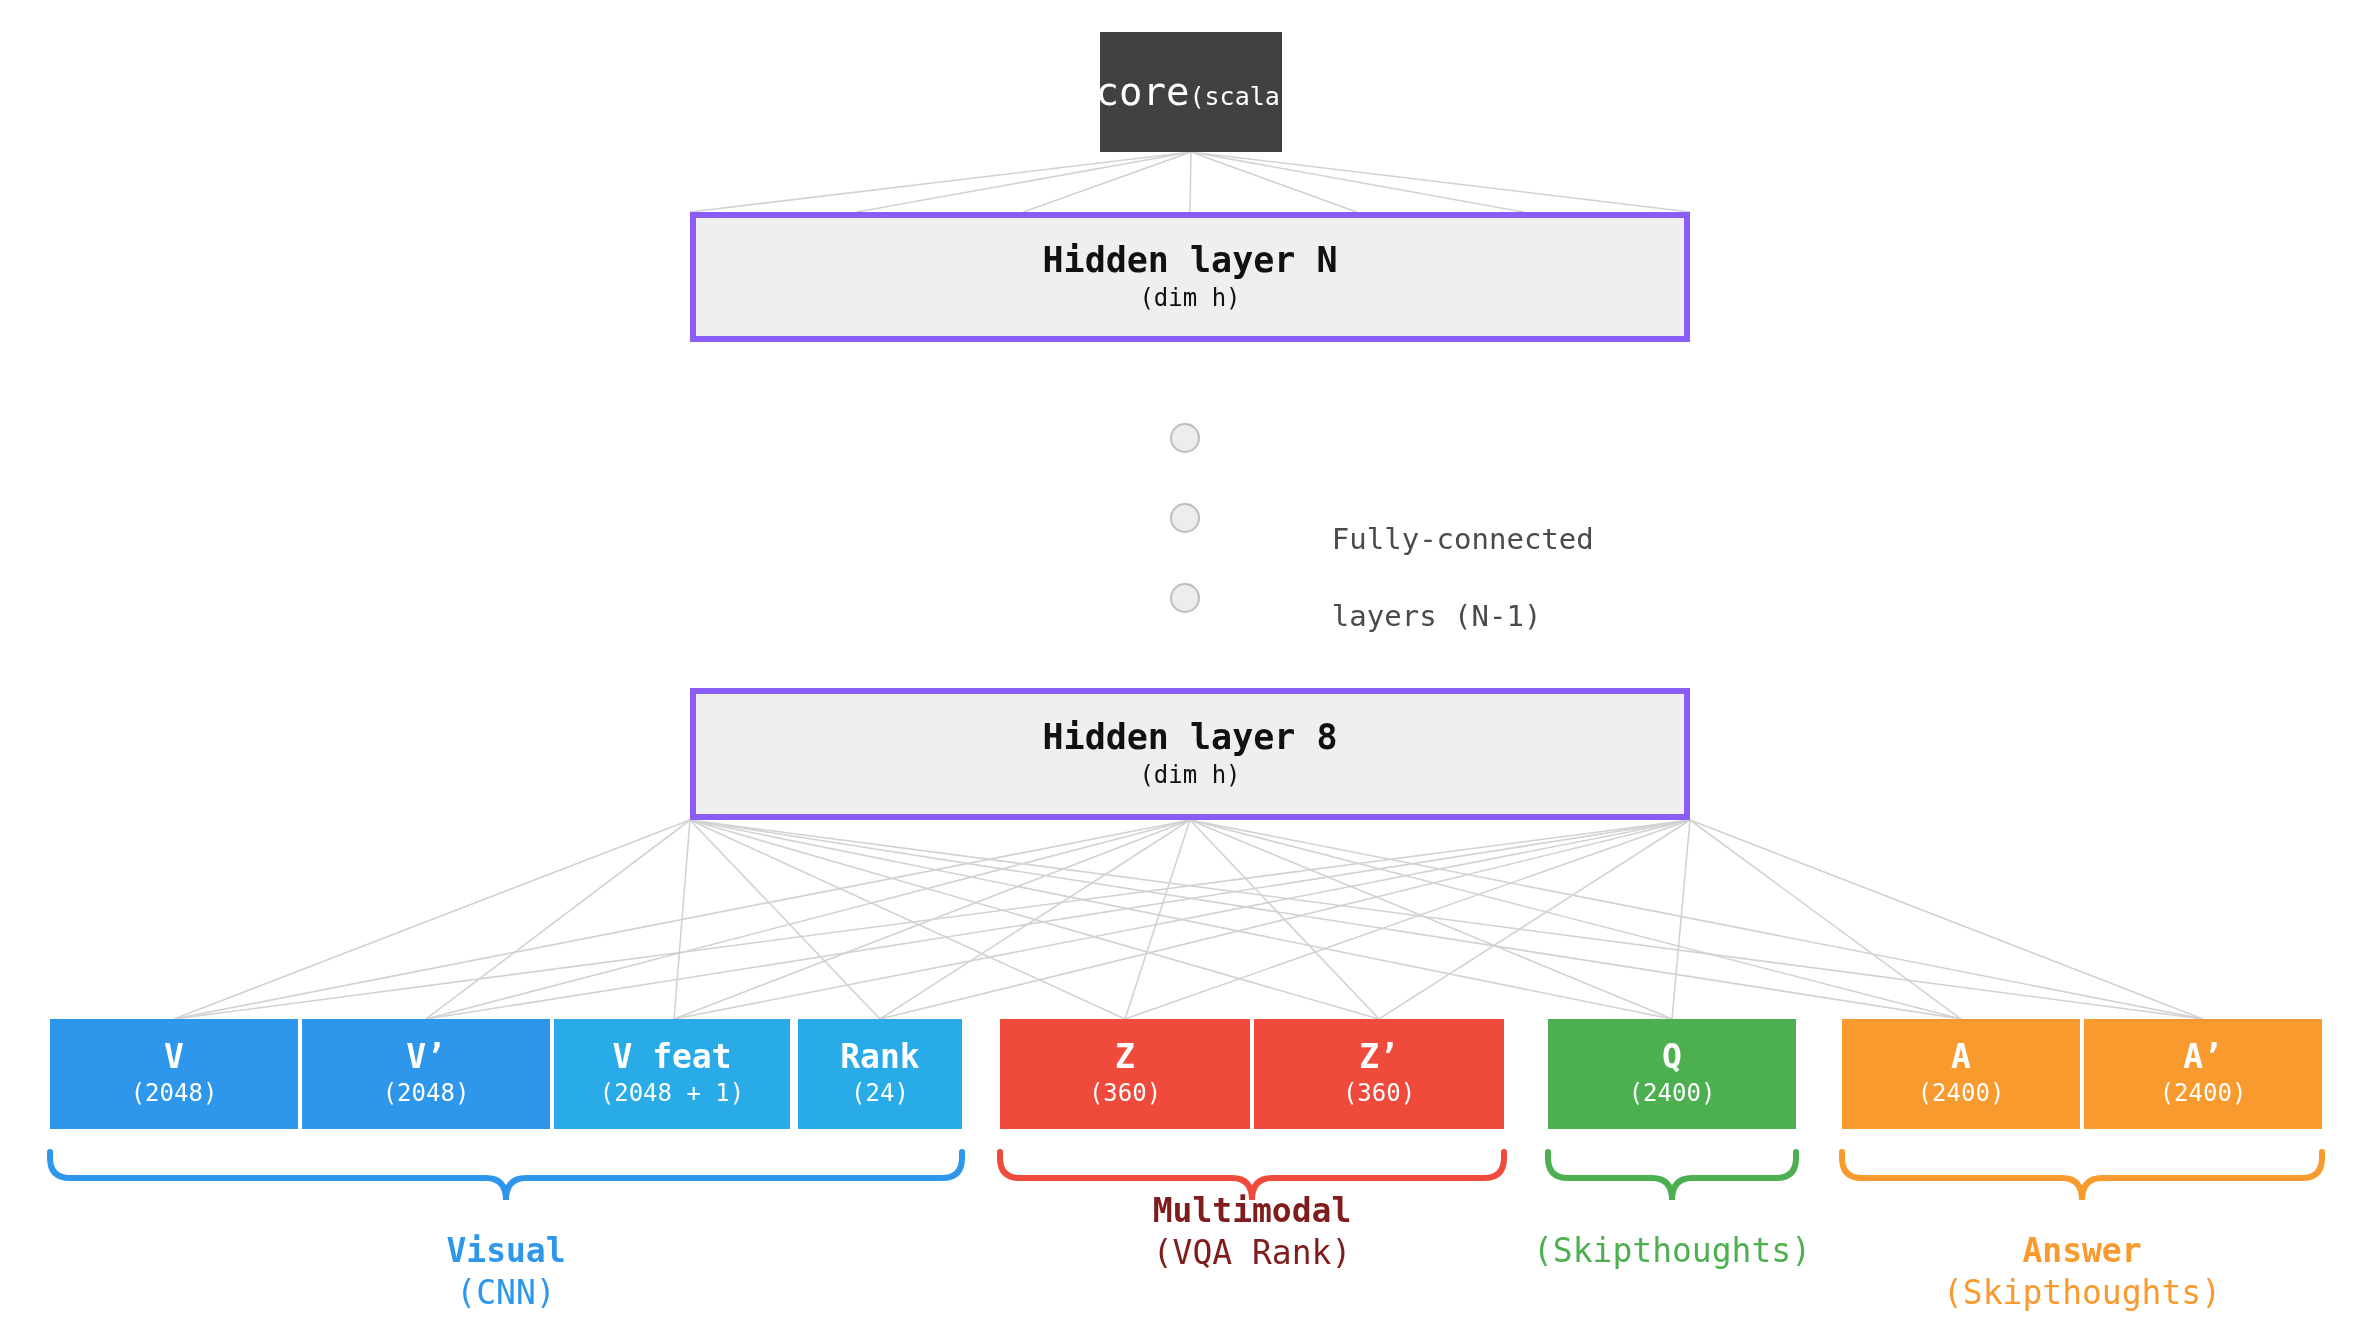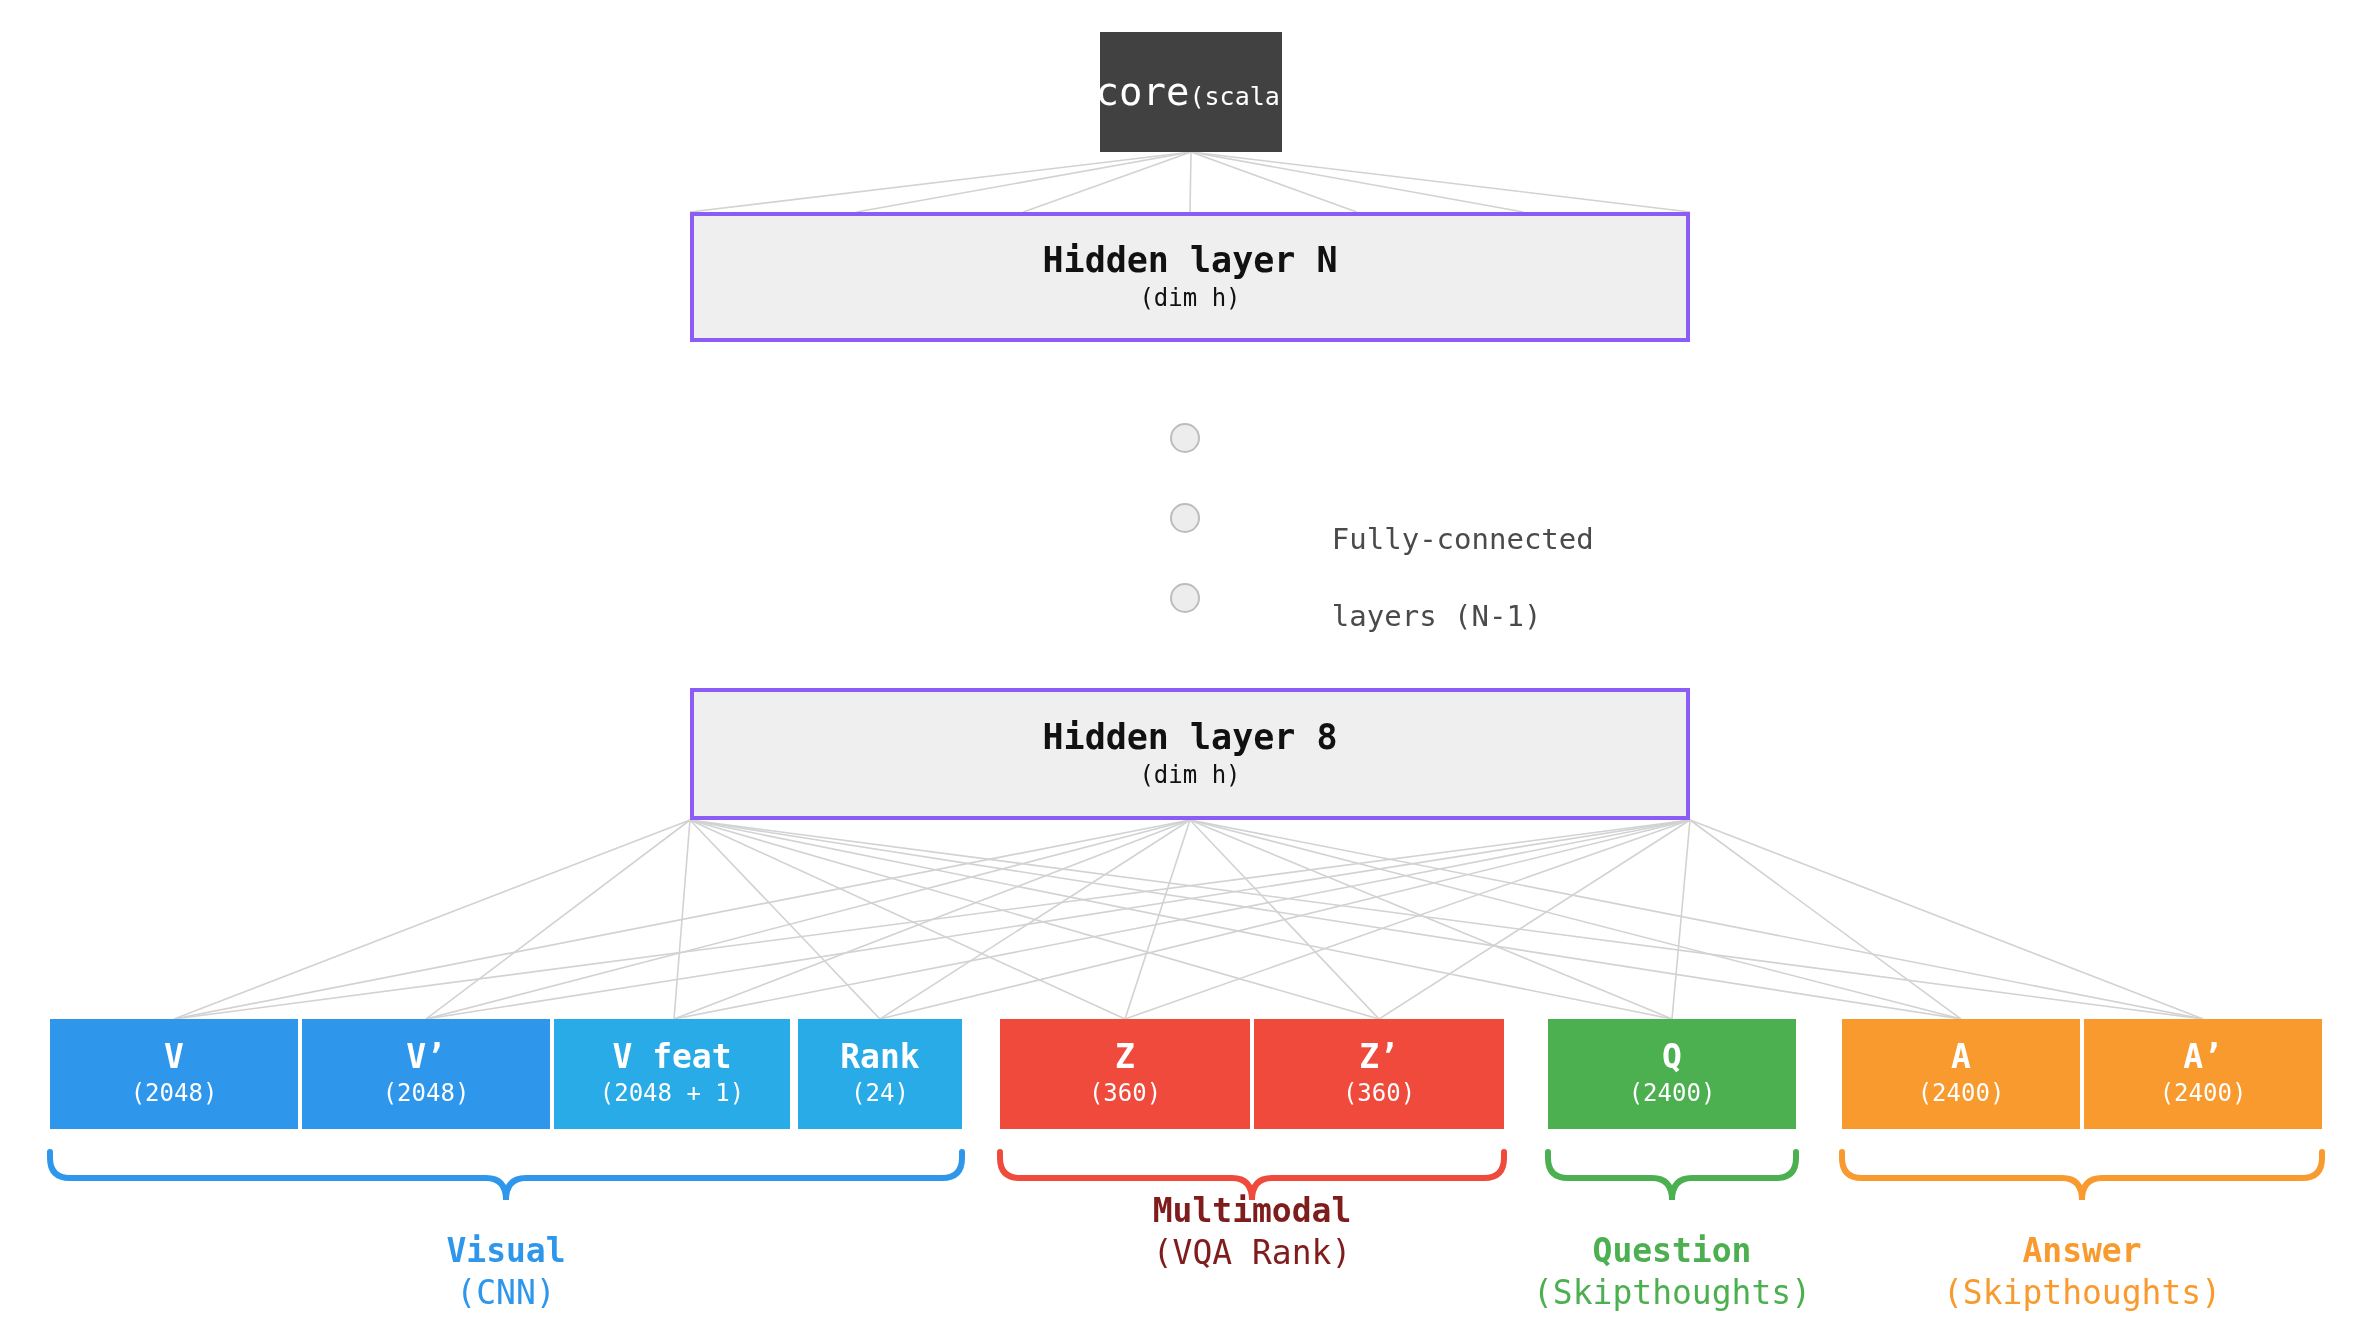--- a/index.html
+++ b/index.html
@@ -45,21 +45,21 @@
   .score-sub {
     font-size: 25px;
     line-height: 1.3;
     margin-top: 10px;
   }
 
   
   .hidden-box {
     position: absolute;
     background: #efefef;
-    border: 4px solid #8b5cf6;
+    border: 6px solid #8b5cf6;
     box-sizing: border-box;
     display: flex;
     flex-direction: column;
     align-items: center;
     justify-content: center;
   }
   #hiddenN { left: 690px; top: 212px; width: 1000px; height: 130px; }
   #hidden1 { left: 690px; top: 688px; width: 1000px; height: 132px; }
   .hidden-title {
     font-size: 35px;
@@ -249,21 +249,20 @@
   <div id="grpLabels">
       <div class="grp-label" style="color: rgb(46, 151, 235); left: 246px; top: 1230px; width: 520px;">
         <span class="grp-name">Visual</span>
         <span class="grp-sub">(CNN)</span>
       </div>
       <div class="grp-label" style="color: #7f1d1d; left: 992px; top: 1190px; width: 520px;">
         <span class="grp-name">Multimodal</span>
         <span class="grp-sub">(VQA Rank)</span>
       </div>
       <div class="grp-label" style="color: rgb(76, 175, 80); left: 1412px; top: 1230px; width: 520px;">
-        <span class="grp-name">Question</span>
         <span class="grp-sub">(Skipthoughts)</span>
       </div>
       <div class="grp-label" style="color: rgb(248, 154, 46); left: 1822px; top: 1230px; width: 520px;">
         <span class="grp-name">Answer</span>
         <span class="grp-sub">(Skipthoughts)</span>
       </div>
     </div>
 
 </div>
 

